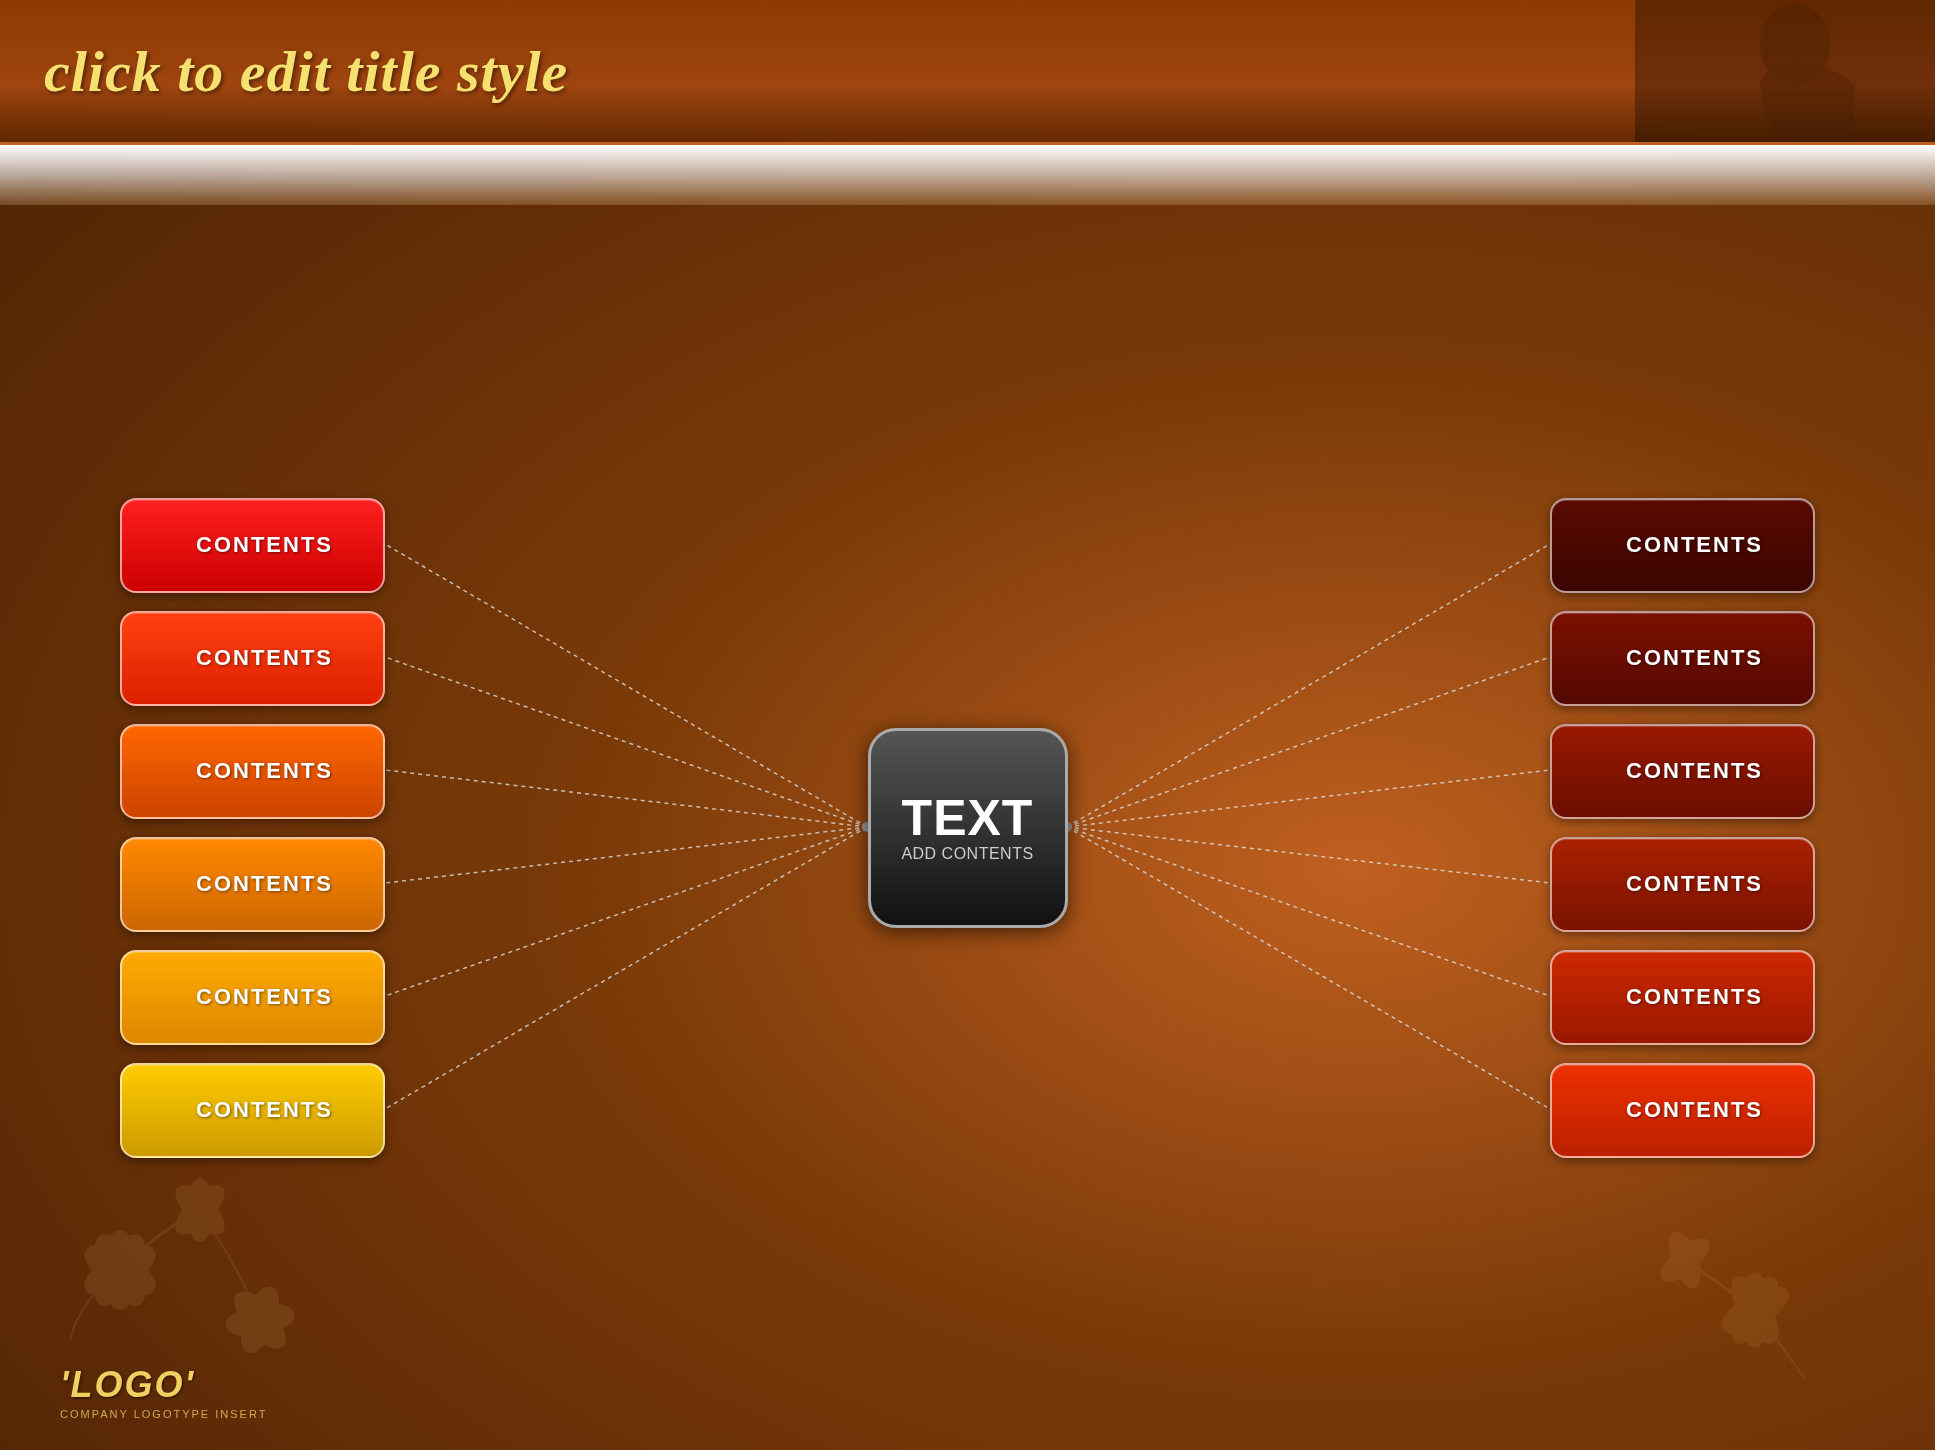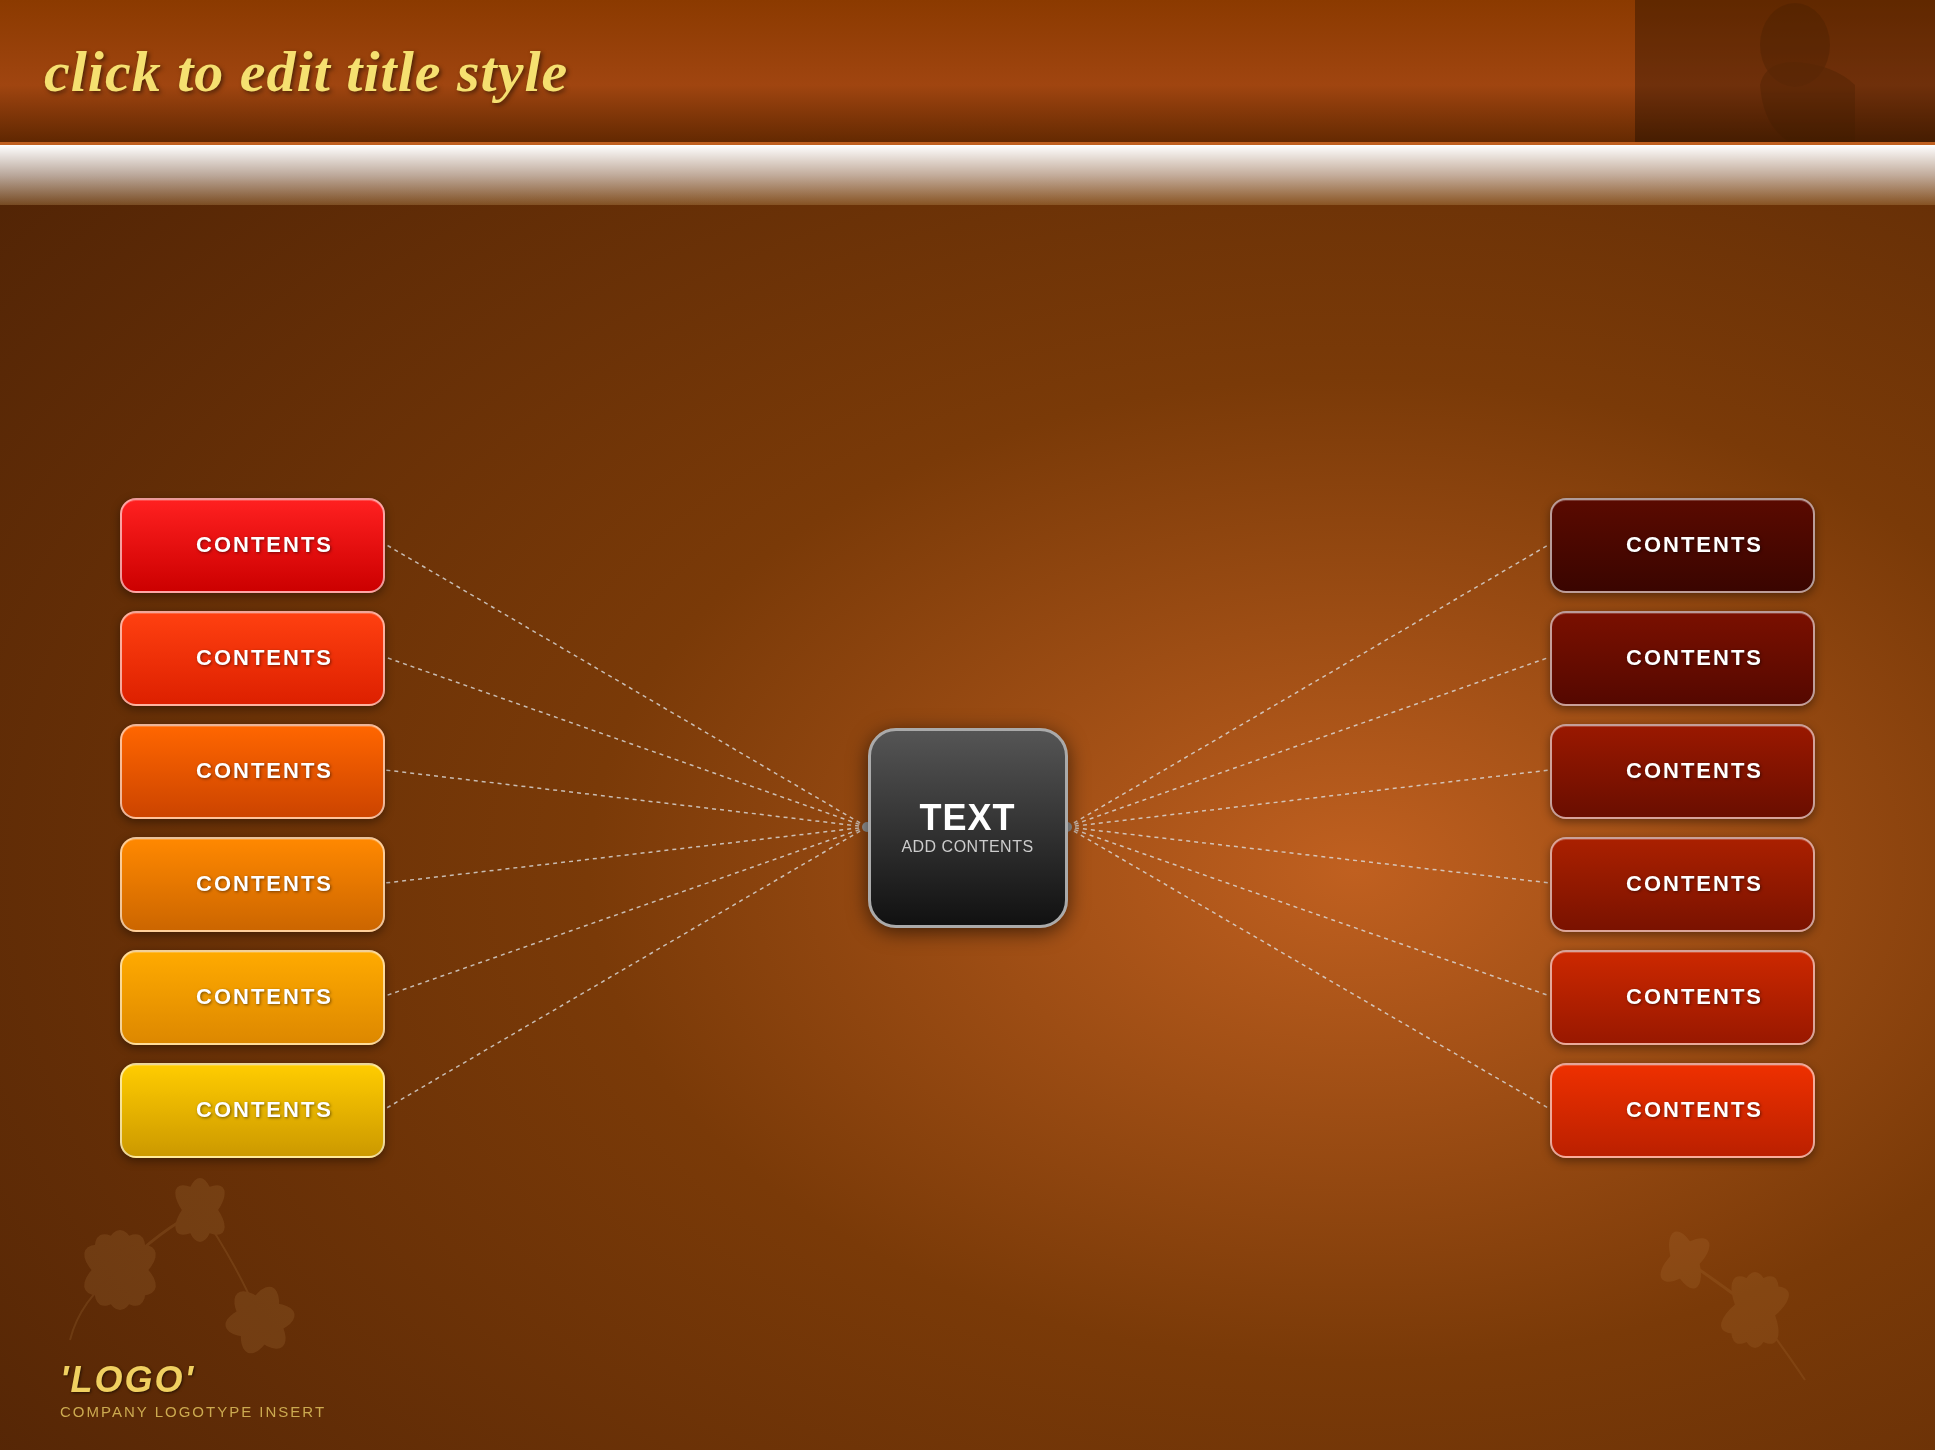--- a/index.html
+++ b/index.html
@@ -107,21 +107,21 @@
       display: flex;
       flex-direction: column;
       align-items: center;
       justify-content: center;
       box-shadow: 0 4px 20px rgba(0,0,0,0.6);
       z-index: 10;
     }
 
     .center-text-main {
       color: #ffffff;
-      font-size: 36px;
+      font-size: 50px;
       font-weight: 900;
       letter-spacing: 1px;
       text-align: center;
       line-height: 1;
     }
 
     .center-text-sub {
       color: #cccccc;
       font-size: 16px;
       font-weight: 400;
@@ -227,21 +227,21 @@
       color: #f0d060;
       font-size: 36px;
       font-weight: 900;
       font-style: italic;
       letter-spacing: 2px;
       text-shadow: 1px 1px 3px rgba(0,0,0,0.6);
     }
 
     .logo-sub {
       color: #ccaa50;
-      font-size: 15px;
+      font-size: 11px;
       letter-spacing: 2px;
       margin-top: 2px;
     }
   </style>
 </head>
 <body>
 
 <div class="bg-main"></div>
 
 <svg class="floral-left" viewBox="0 0 350 450" fill="none">

